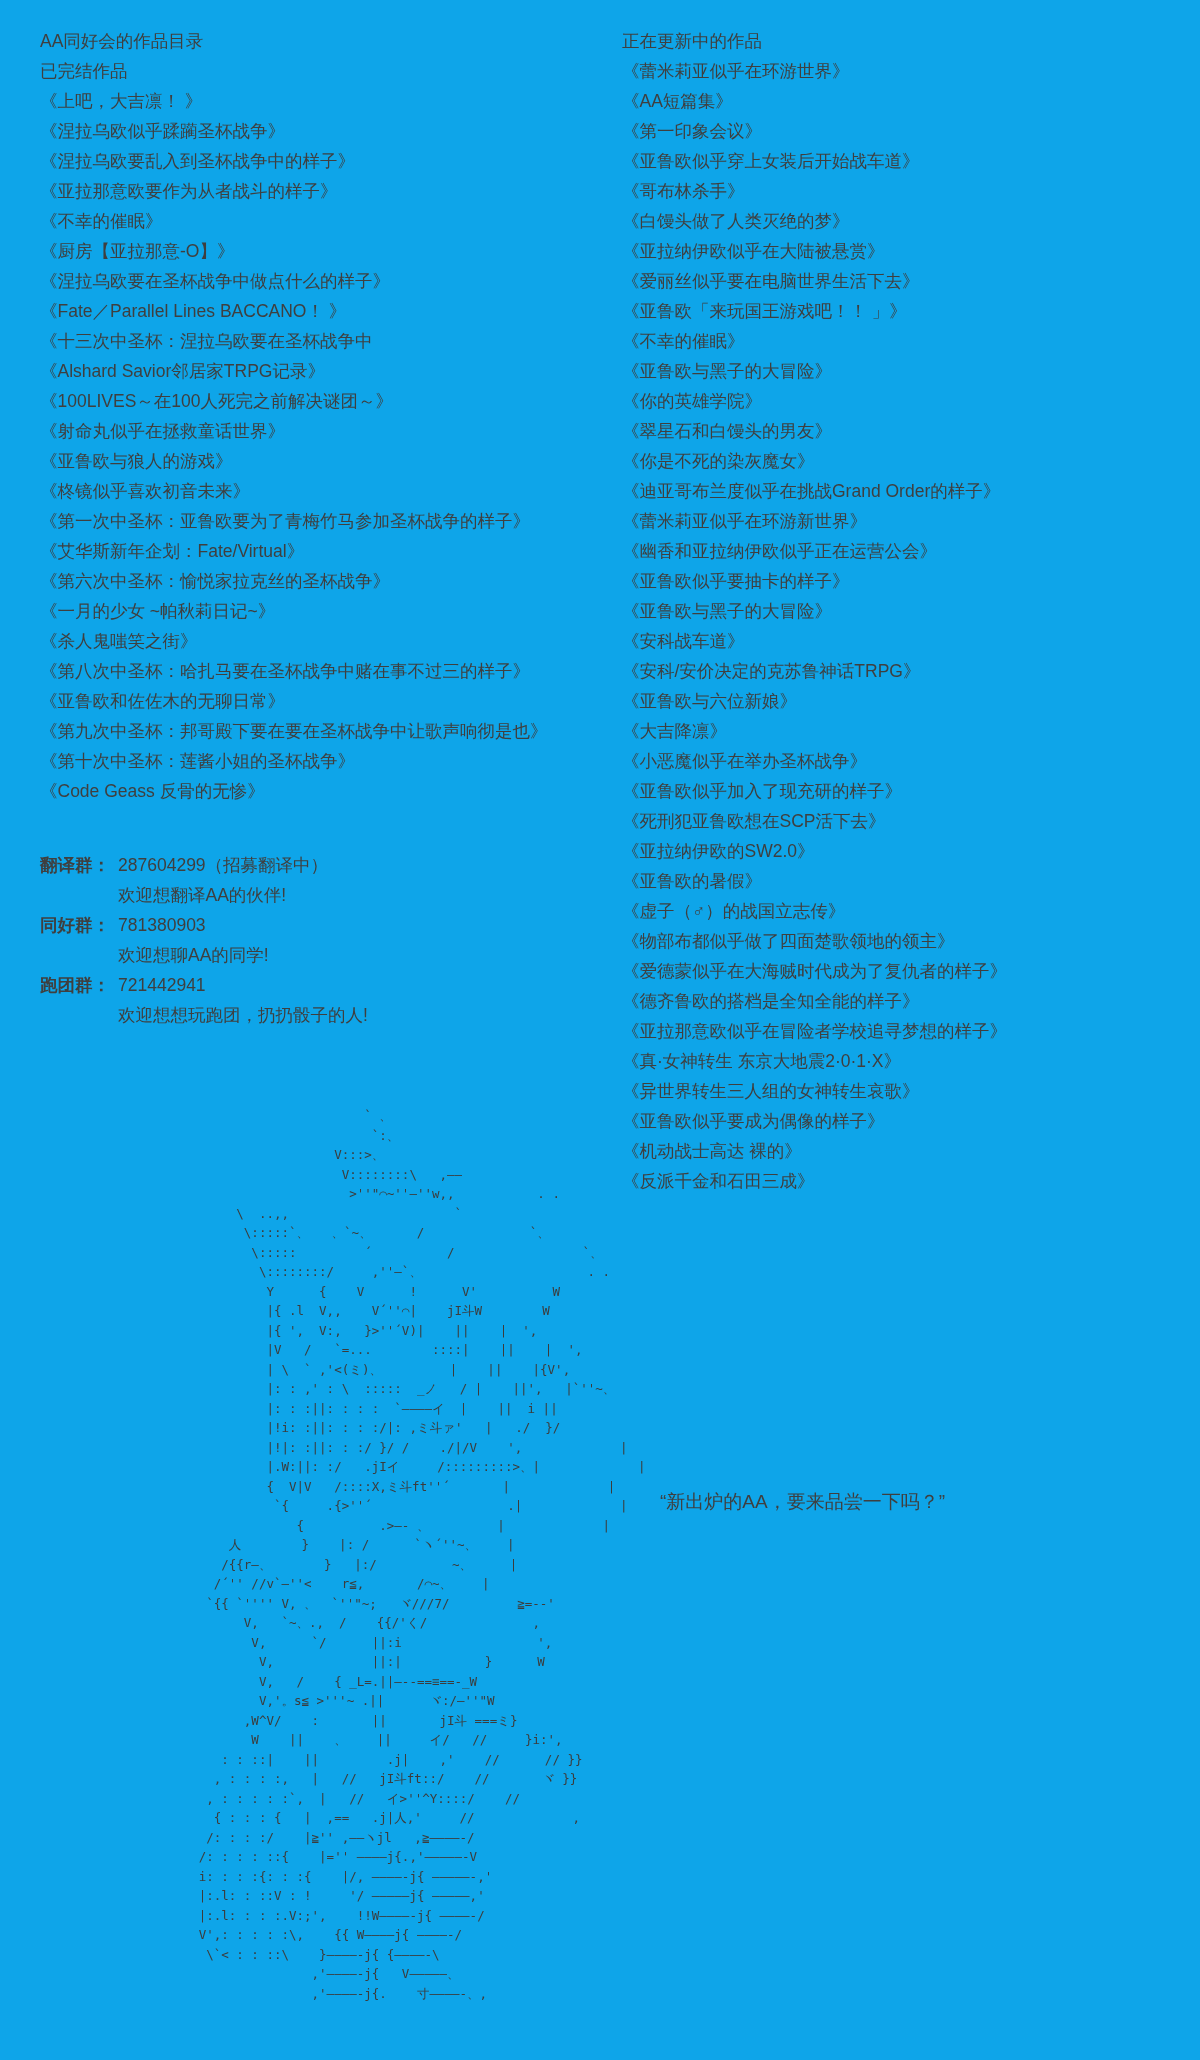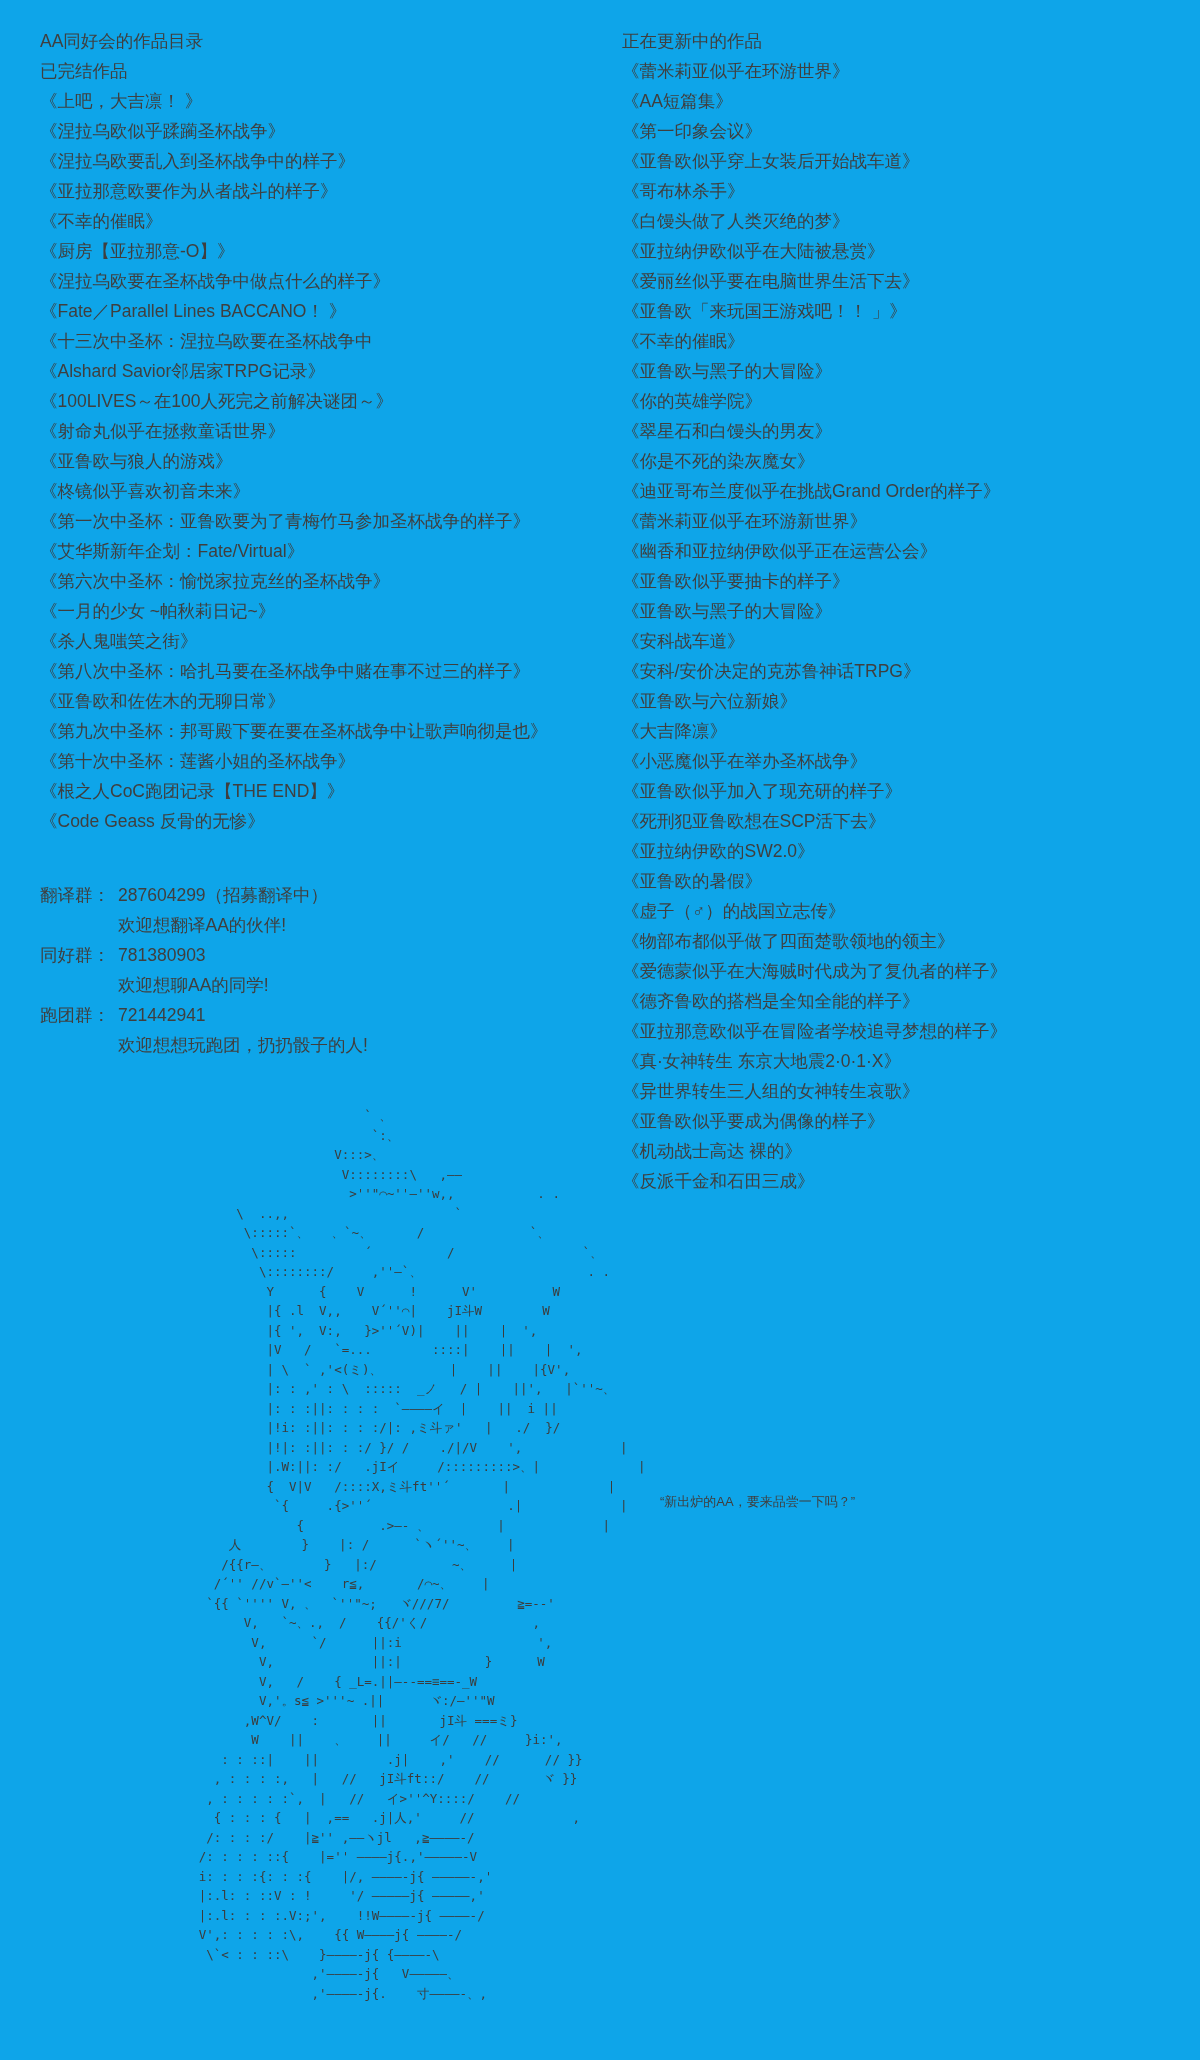--- a/index.html
+++ b/index.html
@@ -21,27 +21,28 @@
     font-size:17.5px;
     line-height:30px;
     height:30px;
     white-space:nowrap;
     font-weight:400;
   }
   .contacts { margin-top:44px; }
   .contact-label {
     display:inline-block;
     width:78px;
+    font-weight:bold;
   }
   .contact-welcome { padding-left:78px; }
   .quote {
     position:absolute;
     left:660px;
     top:1487px;
-    font-size:13px;
+    font-size:19px;
     line-height:30px;
     white-space:nowrap;
   }
   .ascii-art {
     position:absolute;
     left:146px;
     top:1106px;
     font-family:"DejaVu Sans Mono",monospace;
     font-size:12.5px;
     line-height:19.5px;
@@ -75,21 +76,20 @@
         <div class="line">《柊镜似乎喜欢初音未来》</div>
         <div class="line">《第一次中圣杯：亚鲁欧要为了青梅竹马参加圣杯战争的样子》</div>
         <div class="line">《艾华斯新年企划：Fate/Virtual》</div>
         <div class="line">《第六次中圣杯：愉悦家拉克丝的圣杯战争》</div>
         <div class="line">《一月的少女 ~帕秋莉日记~》</div>
         <div class="line">《杀人鬼嗤笑之街》</div>
         <div class="line">《第八次中圣杯：哈扎马要在圣杯战争中赌在事不过三的样子》</div>
         <div class="line">《亚鲁欧和佐佐木的无聊日常》</div>
         <div class="line">《第九次中圣杯：邦哥殿下要在要在圣杯战争中让歌声响彻是也》</div>
         <div class="line">《第十次中圣杯：莲酱小姐的圣杯战争》</div>
-        <div class="line">《根之人CoC跑团记录【THE END】》</div>
         <div class="line">《Code Geass 反骨的无惨》</div>
       </div>
 
     <div class="contacts">
         <div class="contact">
         <div class="line"><span class="contact-label">翻译群：</span><span>287604299（招募翻译中）</span></div>
         <div class="line contact-welcome">欢迎想翻译AA的伙伴!</div>
       </div>
         <div class="contact">
         <div class="line"><span class="contact-label">同好群：</span><span>781380903</span></div>

